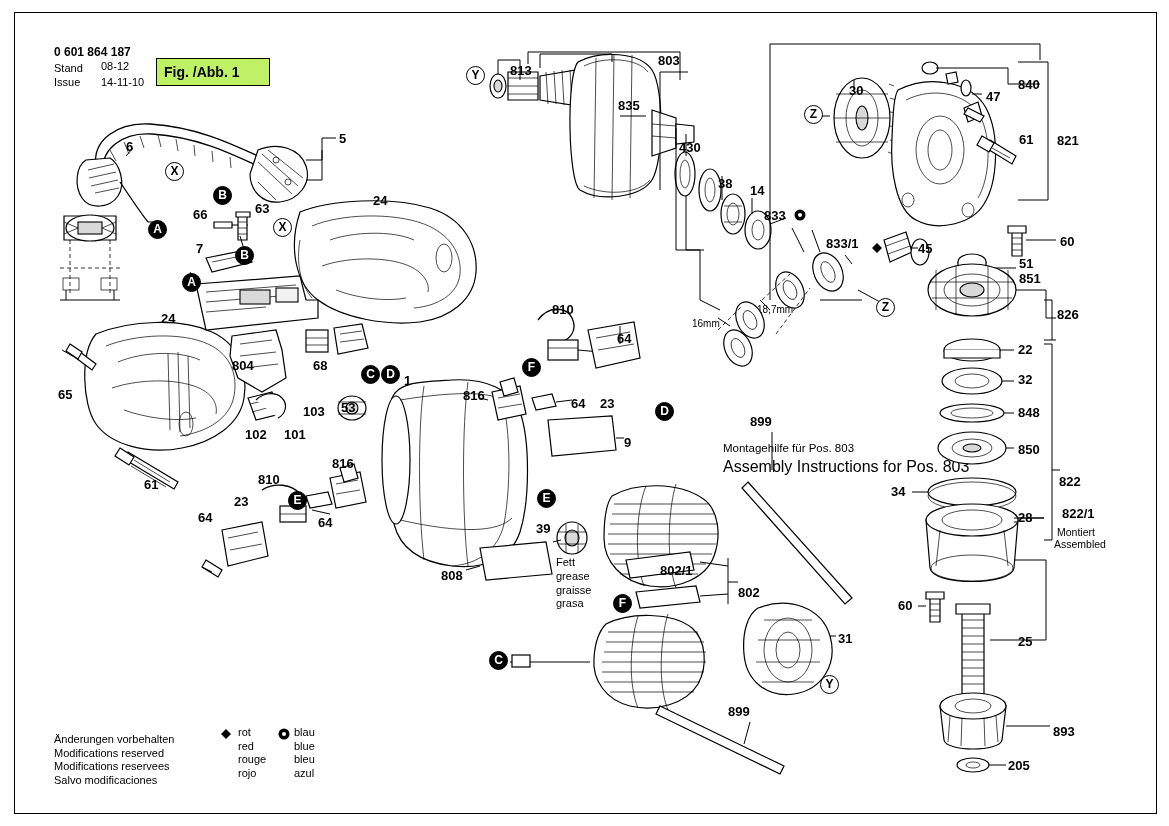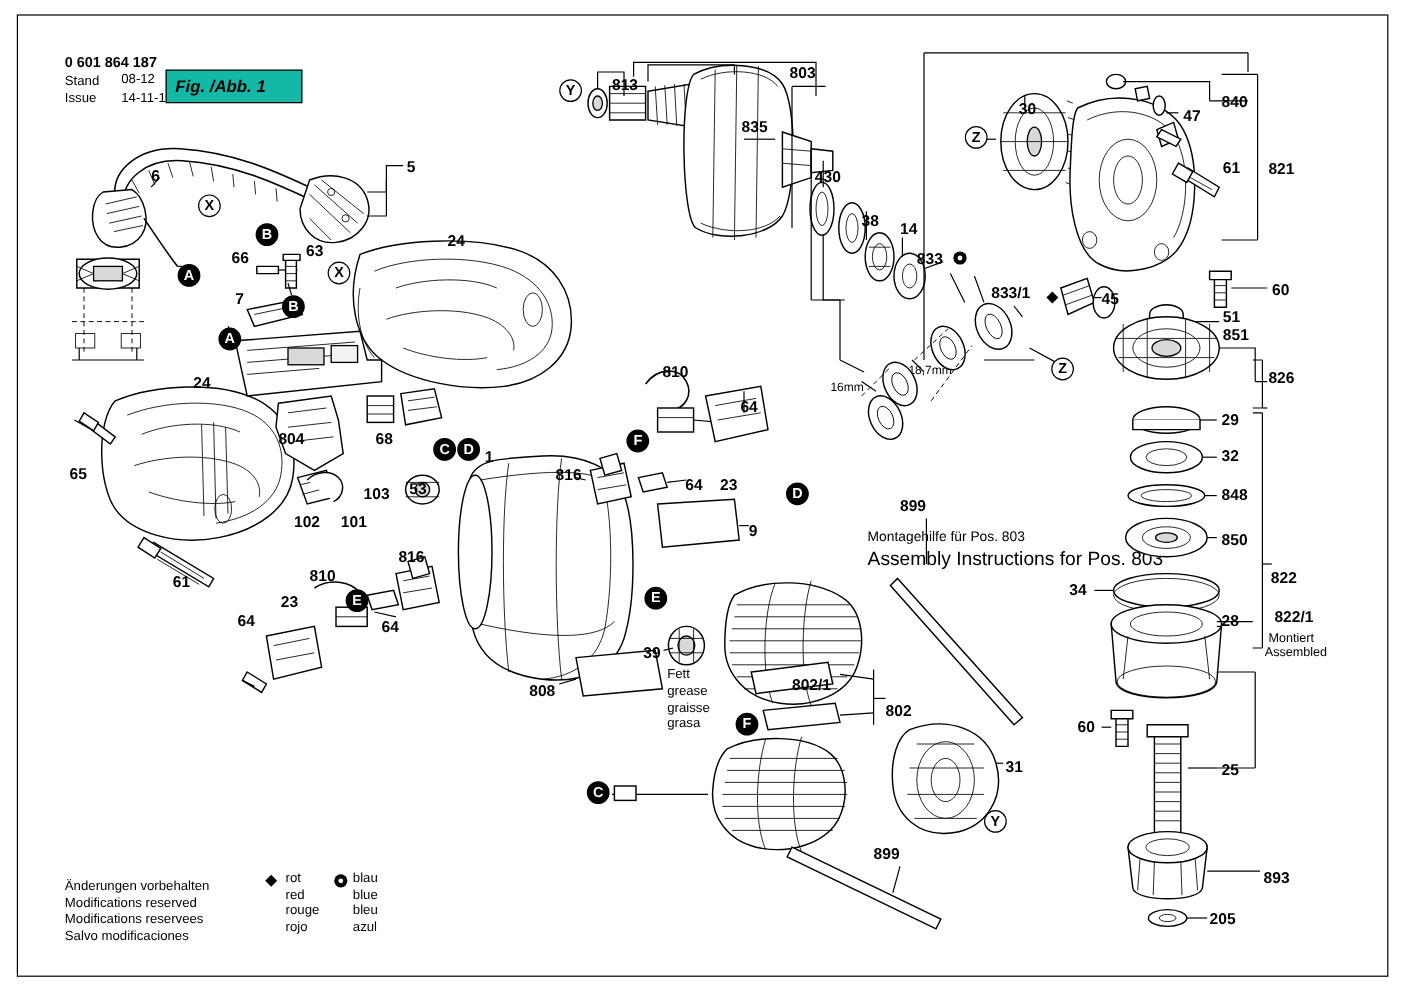--- a/index.html
+++ b/index.html
@@ -12,22 +12,22 @@
     color:#000;
   }
   #sheet{position:absolute;left:0;top:0;width:1164px;height:826px;}
   .border{
     position:absolute;left:14px;top:12px;width:1141px;height:800px;
     border:1.5px solid #000;
   }
   .txt{position:absolute;white-space:pre;font-size:11px;line-height:1.25;}
   .num{position:absolute;white-space:pre;font-size:13px;font-weight:bold;}
   .figbox{
-    position:absolute;left:138px;top:58px;width:112px;height:26px;
-    border:1.5px solid #000;background:#14b8a6;font-style:italic;
+    position:absolute;left:156px;top:58px;width:112px;height:26px;
+    border:1.5px solid #000;background:#bef264;
   }
   .figbox span{
     position:absolute;left:7px;top:5px;font-size:14px;font-weight:bold;
   }
   .circ{
     position:absolute;border-radius:50%;border:1.6px solid #000;
     background:#fff;text-align:center;font-weight:bold;
     font-size:12px;line-height:17px;width:17px;height:17px;
   }
   .circ.filled{background:#000;color:#fff;border-color:#000;}
@@ -444,21 +444,21 @@
   <div class="num" style="left:332px;top:456px;">816</div>
   <div class="num" style="left:318px;top:515px;">64</div>
   <div class="num" style="left:404px;top:373px;">1</div>
   <div class="num" style="left:463px;top:388px;">816</div>
   <div class="num" style="left:571px;top:396px;">64</div>
   <div class="num" style="left:600px;top:396px;">23</div>
   <div class="num" style="left:552px;top:302px;">810</div>
   <div class="num" style="left:617px;top:331px;">64</div>
   <div class="num" style="left:624px;top:435px;">9</div>
   <div class="num" style="left:441px;top:568px;">808</div>
-  <div class="num" style="left:536px;top:536px;text-align:right;">39</div>
+  <div class="num" style="left:536px;top:521px;text-align:right;">39</div>
   <div class="num" style="left:660px;top:563px;">802/1</div>
   <div class="num" style="left:738px;top:585px;">802</div>
   <div class="num" style="left:838px;top:631px;">31</div>
   <div class="num" style="left:750px;top:414px;">899</div>
   <div class="num" style="left:728px;top:704px;">899</div>
   <div class="num" style="left:510px;top:63px;">813</div>
   <div class="num" style="left:658px;top:53px;">803</div>
   <div class="num" style="left:618px;top:98px;">835</div>
   <div class="num" style="left:679px;top:140px;">430</div>
   <div class="num" style="left:718px;top:176px;">38</div>
@@ -468,21 +468,21 @@
   <div class="num" style="left:918px;top:241px;">45</div>
   <div class="num" style="left:849px;top:83px;">30</div>
   <div class="num" style="left:986px;top:89px;">47</div>
   <div class="num" style="left:1018px;top:77px;">840</div>
   <div class="num" style="left:1019px;top:132px;">61</div>
   <div class="num" style="left:1057px;top:133px;">821</div>
   <div class="num" style="left:1060px;top:234px;">60</div>
   <div class="num" style="left:1019px;top:256px;">51</div>
   <div class="num" style="left:1019px;top:271px;">851</div>
   <div class="num" style="left:1057px;top:307px;">826</div>
-  <div class="num" style="left:1018px;top:342px;">29</div>
+  <div class="num" style="left:1018px;top:342px;">22</div>
   <div class="num" style="left:1018px;top:372px;">32</div>
   <div class="num" style="left:1018px;top:405px;">848</div>
   <div class="num" style="left:1018px;top:442px;">850</div>
   <div class="num" style="left:891px;top:484px;">34</div>
   <div class="num" style="left:1018px;top:510px;">28</div>
   <div class="num" style="left:1059px;top:474px;">822</div>
   <div class="num" style="left:1062px;top:506px;">822/1</div>
   <div class="num" style="left:898px;top:598px;">60</div>
   <div class="num" style="left:1018px;top:634px;">25</div>
   <div class="num" style="left:1053px;top:724px;">893</div>

